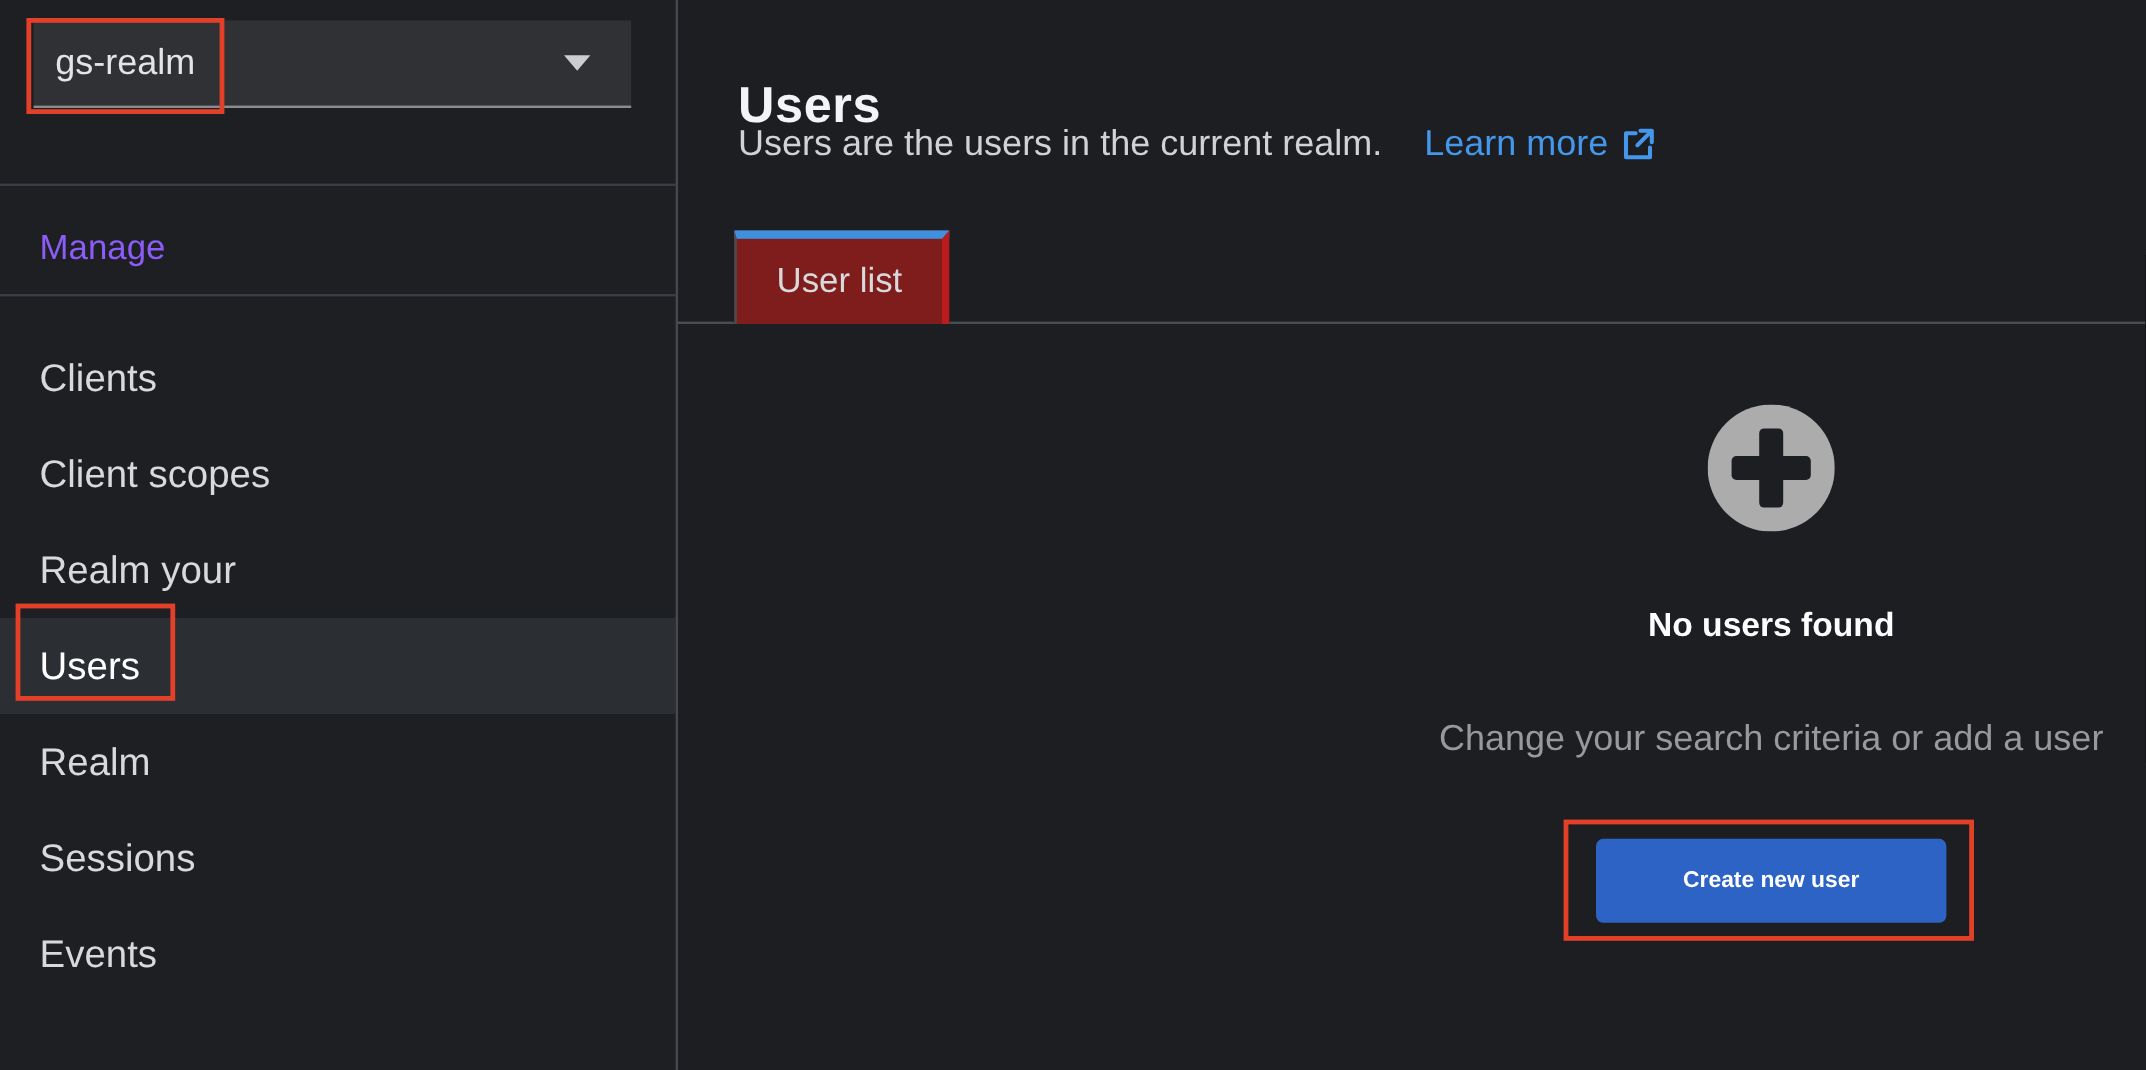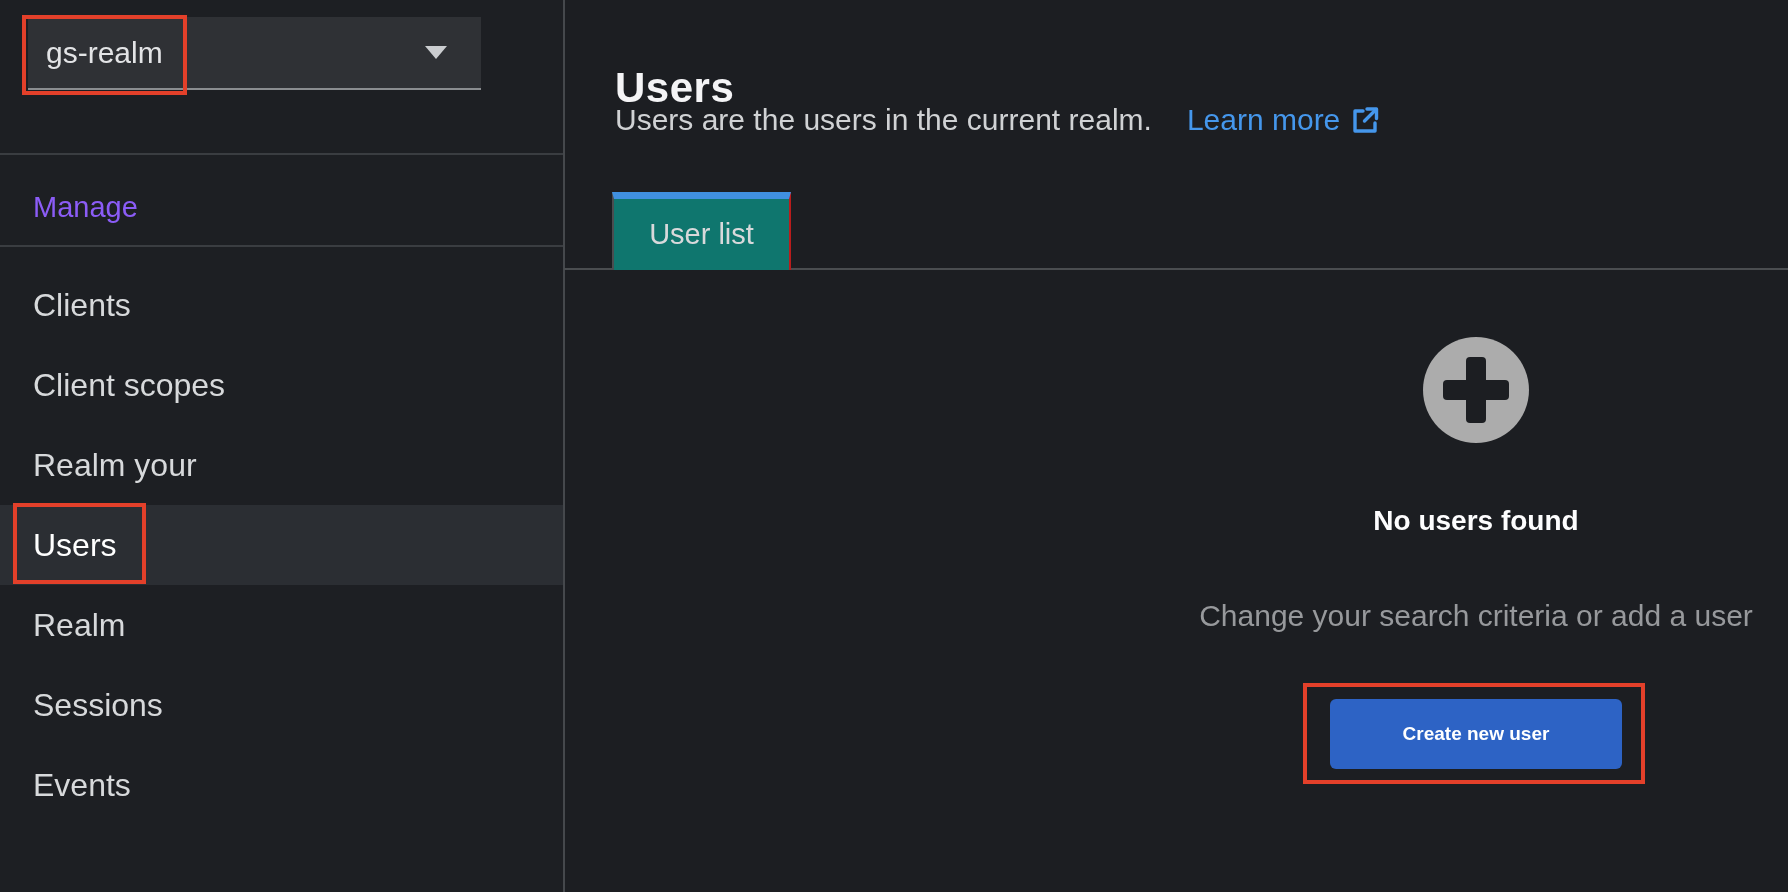--- a/index.html
+++ b/index.html
@@ -8,59 +8,59 @@
     width:1788px;height:892px;
     background:#1c1e22;
     font-family:"Liberation Sans", sans-serif;
     overflow:hidden;
     color:#d7d9db;
   }
   
   .sidebar{position:absolute;left:0;top:0;width:563px;height:892px;background:#1d1f23;}
   .sidebar-border{position:absolute;left:563px;top:0;width:2px;height:892px;background:#45484c;}
   .realm-selector{
-    position:absolute;left:28px;top:17px;width:453px;height:73px;
+    position:absolute;left:28px;top:17px;width:498px;height:73px;
     background:#2f3135;border-bottom:2px solid #8a8d90;
     box-sizing:border-box;
     display:flex;align-items:center;justify-content:space-between;
     padding:0 34px 0 18px;cursor:pointer;gap:47px;
   }
   .realm-selector .realm-name{font-size:30px;color:#e3e4e6;}
   .caret-down{
     width:0;height:0;
     border-left:11px solid transparent;border-right:11px solid transparent;
     border-top:13px solid #cbcdd0;
   }
   .divider{position:absolute;left:0;width:563px;height:2px;background:#3a3d41;}
   .divider.d1{top:153px;}
   .divider.d2{top:245px;}
   .section-label{position:absolute;left:33px;top:191px;font-size:29px;color:#8b5cf6;}
-  .nav{position:absolute;left:0;top:247px;width:563px;padding-top:18px;}
+  .nav{position:absolute;left:0;top:247px;width:563px;padding-top:28px;}
   .nav-item{
     height:80px;display:flex;align-items:center;
     padding-left:33px;font-size:32px;color:#d7d9db;cursor:pointer;
   }
   .nav-item.selected{background:#2b2e33;color:#ffffff;}
   
   .annotation{position:absolute;border:4px solid #e3402a;box-sizing:border-box;z-index:10;pointer-events:none;}
   .annotation.a-realm{left:22px;top:15px;width:165px;height:80px;}
   .annotation.a-users{left:13px;top:503px;width:133px;height:81px;}
   .annotation.a-button{left:1303px;top:683px;width:342px;height:101px;}
   
   .page-title{position:absolute;left:615px;top:36px;font-size:42px;font-weight:700;color:#f4f4f6;letter-spacing:0.5px;}
   .subtitle-row{position:absolute;left:615px;top:103px;display:flex;align-items:flex-start;}
   .subtitle{font-size:30px;color:#d0d2d4;}
   .learn-more{margin-left:35px;font-size:30px;color:#4597ec;text-decoration:none;display:flex;align-items:center;cursor:pointer;}
   .learn-more svg{margin-left:9px;}
   
   .tab-active{
     position:absolute;left:612px;top:192px;width:179px;height:78px;
-    box-sizing:border-box;background:#0f766e;z-index:2;
+    box-sizing:border-box;background:#7f1d1d;z-index:2;
     border-top:7px solid #4090e0;
-    border-left:2px solid #4a4d50;border-right:2px solid #b91c1c;
+    border-left:2px solid #4a4d50;border-right:6px solid #b91c1c;
     display:flex;align-items:center;justify-content:center;
     font-size:29px;color:#d8d9db;cursor:pointer;
   }
   .tab-line{position:absolute;top:268px;height:2px;background:#4a4d50;}
   .tab-line.left{left:564px;width:48px;}
   .tab-line.right{left:791px;width:997px;}
   
   .empty-icon{position:absolute;left:1423px;top:337px;}
   .empty-title{position:absolute;left:1163px;top:505px;width:626px;text-align:center;
     font-size:28px;font-weight:700;color:#fdfdfe;}

